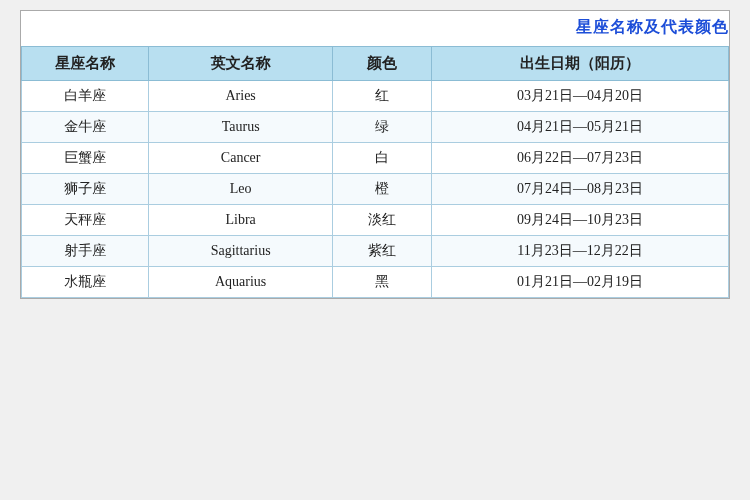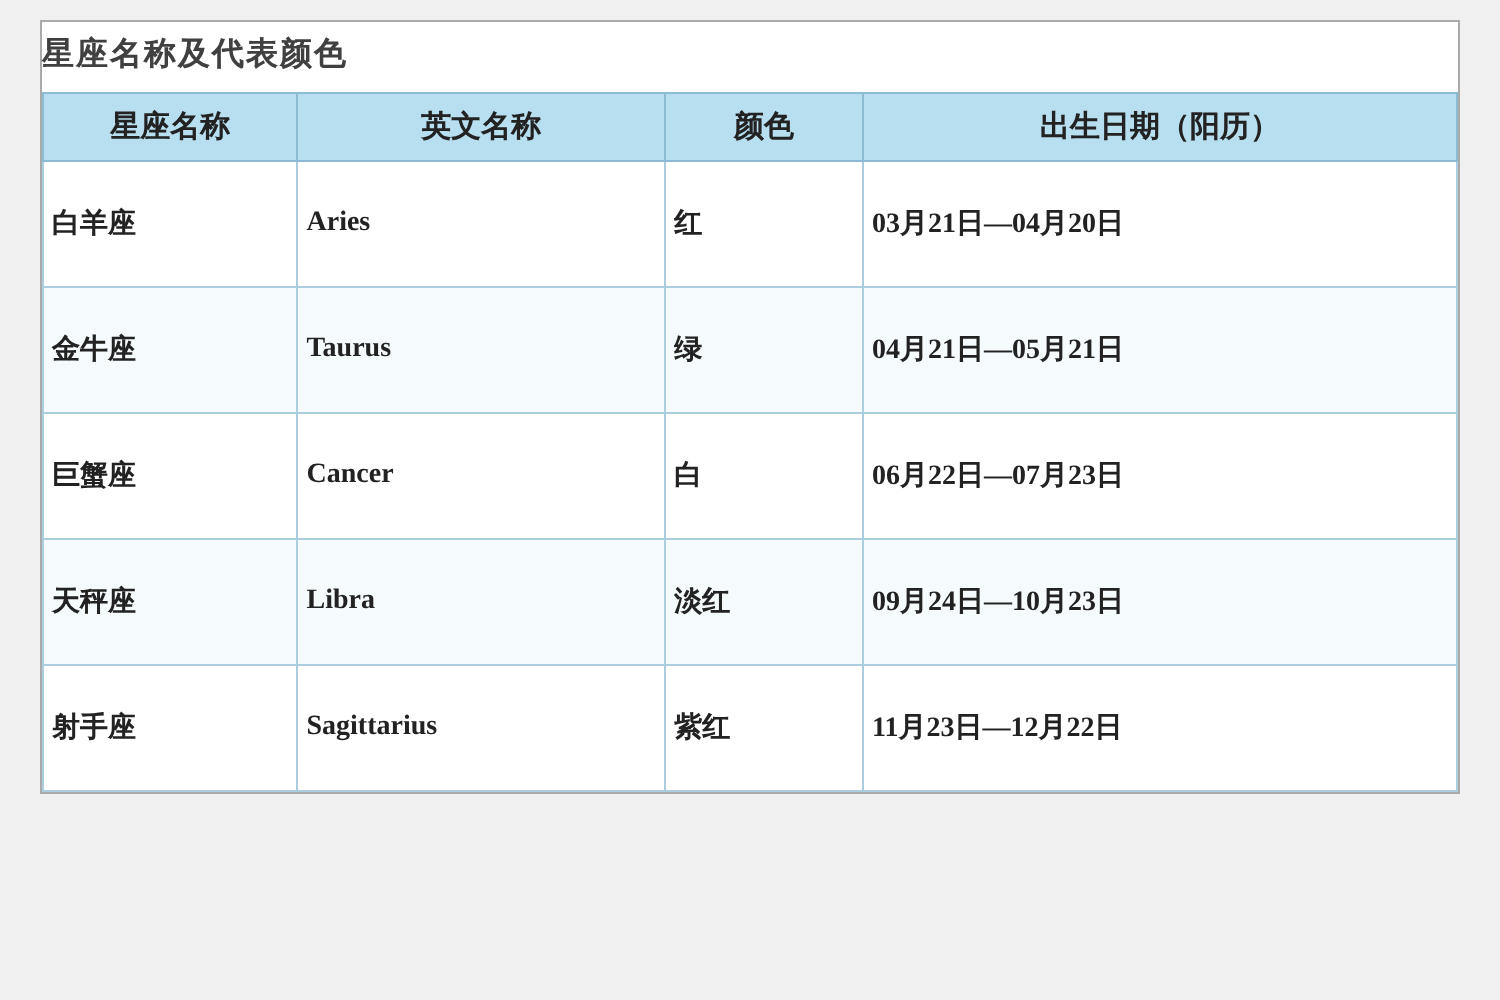--- a/index.html
+++ b/index.html
@@ -12,48 +12,48 @@
       width: 750px;
       min-height: 500px;
       padding: 10px 20px;
     }
     .container {
       width: 100%;
       background: #fff;
       border: 1px solid #aaa;
     }
     .title-row {
-      text-align: left;
+      text-align: right;
       padding: 6px 0 8px 0;
       font-size: 16px;
-      color: #404040;
+      color: #1d4ed8;
       font-weight: bold;
       letter-spacing: 1px;
+      margin-left: 31px;
     }
     table {
       width: 100%;
       border-collapse: collapse;
     }
     thead tr th {
       background: #b8dff0;
       border: 1px solid #8bbcd4;
       padding: 7px 4px;
       text-align: center;
       font-size: 15px;
       font-weight: bold;
       color: #222;
       margin-left: 20px;
     }
     tbody tr td {
       border: 1px solid #aacde0;
-      padding: 22px 4px;
-      text-align: left;
+      padding: 6px 4px;
+      text-align: center;
       font-size: 14px;
       color: #222;
-      font-weight: bold;
     }
     tbody tr:nth-child(odd) td {
       background: #ffffff;
     }
     tbody tr:nth-child(even) td {
       background: #f5fafd;
     }
     .col-cn { width: 18%; }
     .col-en { width: 26%; }
     .col-color { width: 14%; }
@@ -86,26 +86,38 @@
           <td>绿</td>
           <td>04月21日—05月21日</td>
         </tr>
         <tr>
           <td>巨蟹座</td>
           <td>Cancer</td>
           <td>白</td>
           <td>06月22日—07月23日</td>
         </tr>
         <tr>
+          <td>狮子座</td>
+          <td>Leo</td>
+          <td>橙</td>
+          <td>07月24日—08月23日</td>
+        </tr>
+        <tr>
           <td>天秤座</td>
           <td>Libra</td>
           <td>淡红</td>
           <td>09月24日—10月23日</td>
         </tr>
         <tr>
           <td>射手座</td>
           <td>Sagittarius</td>
           <td>紫红</td>
           <td>11月23日—12月22日</td>
         </tr>
+        <tr>
+          <td>水瓶座</td>
+          <td>Aquarius</td>
+          <td>黑</td>
+          <td>01月21日—02月19日</td>
+        </tr>
       </tbody>
   </table>
 </div>
 
 </body></html>

